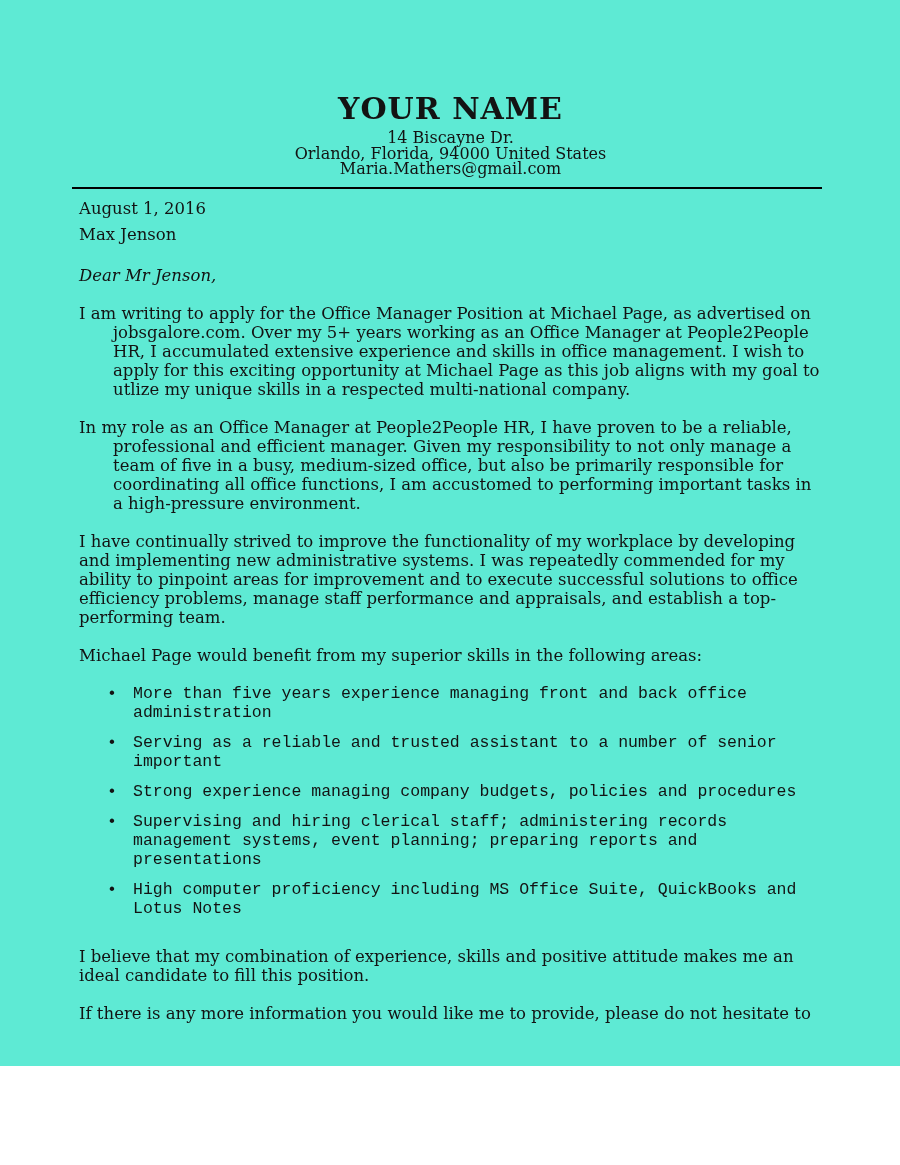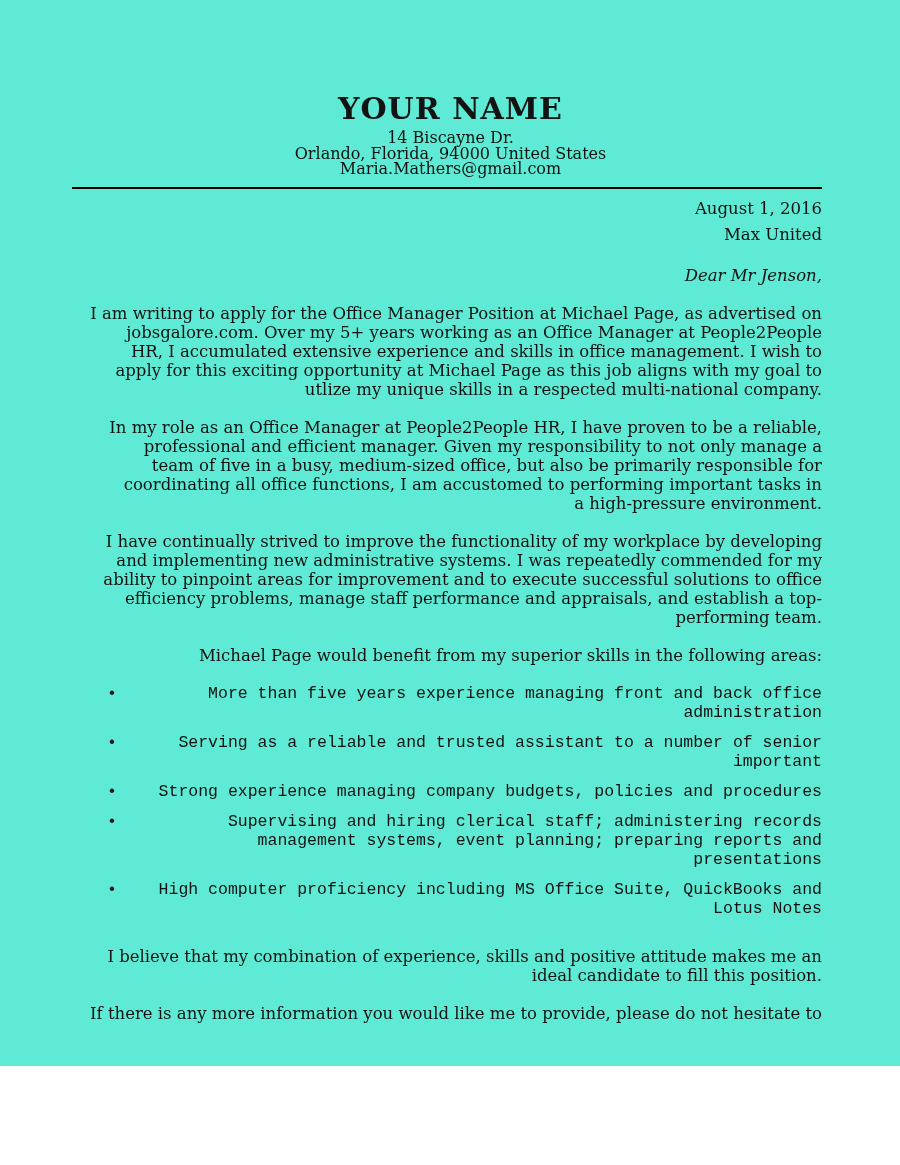--- a/index.html
+++ b/index.html
@@ -39,21 +39,21 @@
     margin: 0;
   }
   .header-rule {
     border: none;
     border-top: 2.5px solid #000000;
     margin: 10px 0 0 -7px;
     width: calc(100% + 7px);
   }
 
   
-  .body-block { margin-top: 10px; text-align: right; }
+  .body-block { margin-top: 10px; }
 
   p { margin: 0; }
 
   .date-line { margin-bottom: 7px; }
   .recipient-name { margin-bottom: 22px; }
   .recipient-address p { margin: 0; }
 
   .salutation { margin-top: 18px; font-style: italic; }
 
   .para { margin-top: 19px; }
@@ -94,21 +94,21 @@
     <p class="contact-line">Orlando, Florida, 94000 United States</p>
     <p class="contact-line">Maria.Mathers@gmail.com</p>
   </div>
 
   <hr class="header-rule">
 
   <div class="body-block">
 
     <p class="date-line">August 1, 2016</p>
 
-    <p class="recipient-name">Max United</p>
+    <p class="recipient-name">Max Jenson</p>
 
 
     <p class="salutation">Dear Mr Jenson,</p>
 
     <p class="para hang">I am writing to apply for the Office Manager Position at Michael Page, as advertised on jobsgalore.com. Over my 5+ years working as an Office Manager at People2People HR, I accumulated extensive experience and skills in office management. I wish to apply for this exciting opportunity at Michael Page as this job aligns with my goal to utlize my unique skills in a respected multi-national company.</p>
 
     <p class="para hang">In my role as an Office Manager at People2People HR, I have proven to be a reliable, professional and efficient manager. Given my responsibility to not only manage a team of five in a busy, medium-sized office, but also be primarily responsible for coordinating all office functions, I am accustomed to performing important tasks in a high-pressure environment.</p>
 
     <p class="para">I have continually strived to improve the functionality of my workplace by developing and implementing new administrative systems. I was repeatedly commended for my ability to pinpoint areas for improvement and to execute successful solutions to office efficiency problems, manage staff performance and appraisals, and establish a top-performing team.</p>
 

